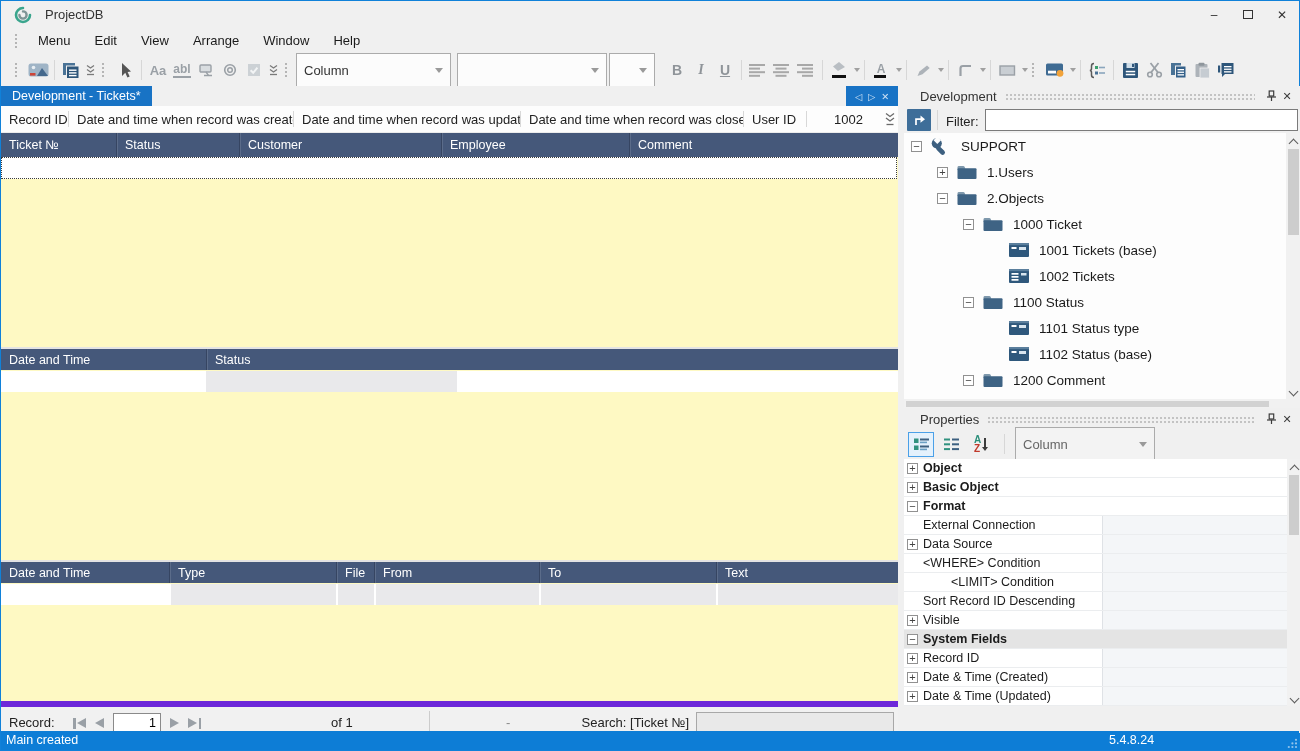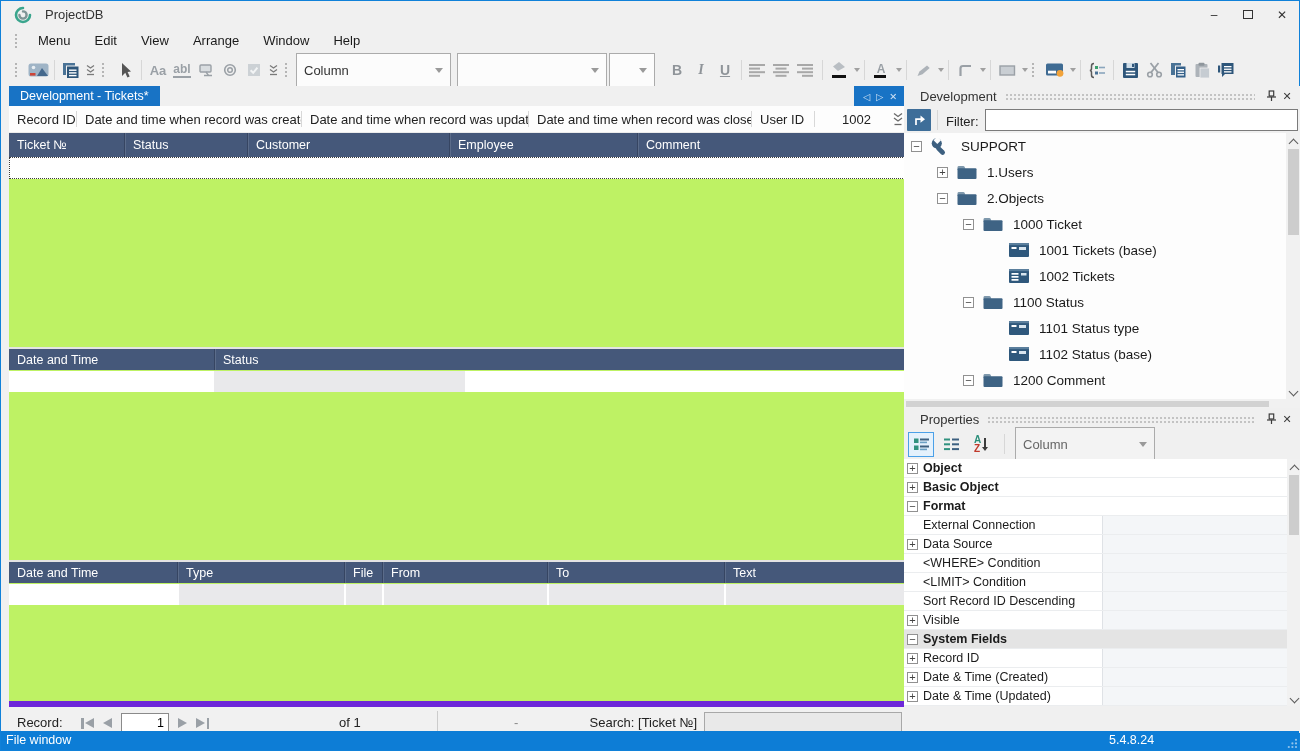--- a/index.html
+++ b/index.html
@@ -30,21 +30,21 @@
   .btxt.u{text-decoration:underline;}
   .dd-arrow{border-left:3.5px solid transparent;border-right:3.5px solid transparent;border-top:4.5px solid #a0a0a0;margin-left:3px;}
   .ddown{height:34px;border:1px solid #ababab;background:#fcfcfc;display:flex;align-items:center;padding:0 7px;font-size:13px;color:#333;}
   .ddown .arrow{margin-left:auto;border-left:4px solid transparent;border-right:4px solid transparent;border-top:5px solid #9a9a9a;}
   .overflow-chev{display:flex;flex-direction:column;align-items:center;margin:0 3px;}
   .colorbar{position:absolute;left:2px;bottom:1px;width:14px;height:3px;background:#111;}
   .icon-stack{position:relative;width:18px;height:17px;display:flex;align-items:flex-start;justify-content:center;}
 
   
   .main{flex:1;position:relative;background:#f0f0f0;}
-  .left-panel{position:absolute;left:8px;top:0;width:897px;height:647px;background:#bef264;overflow:hidden;}
+  .left-panel{position:absolute;left:0;top:0;width:897px;height:647px;background:#fef9c3;overflow:hidden;}
 
   .tabstrip{position:absolute;left:0;top:0;width:100%;height:20px;background:#f0f0f0;}
   .doc-tab{position:absolute;left:0;top:0;height:20px;background:#1873c5;color:#fff;font-size:12.5px;line-height:20px;padding:0 11px;}
   .mdi-nav{position:absolute;right:0;top:0;width:52px;height:20px;background:#1873c5;display:flex;align-items:center;justify-content:center;gap:6px;color:#cfe2f4;font-size:9.5px;}
 
   .record-strip{position:absolute;left:0;top:20px;width:100%;height:27px;background:#fdfdfd;display:flex;align-items:center;border-bottom:1px solid #ececec;}
   .rs-cell{font-size:13px;color:#222;padding-left:8px;white-space:nowrap;overflow:hidden;}
   .rs-cell.right{text-align:right;padding-right:10px;padding-left:0;}
   .vsep{width:1px;height:16px;background:#d8d8d8;}
   .rs-chev{position:absolute;right:3px;top:6px;}
@@ -726,21 +726,21 @@
                 <div class="prop-value"></div>
               </div>
               <div class="prop-row">
                 <div class="prop-left" style="display: flex; align-items: center;">
                   <span class="expander sp"></span>
                   <span class="prop-label">&lt;WHERE&gt; Condition</span>
                 </div>
                 <div class="prop-value"></div>
               </div>
               <div class="prop-row">
-                <div class="prop-left" style="display: flex; align-items: center;">
+                <div class="prop-left" style="display: flex; align-items: center; gap: 28px;">
                   <span class="expander sp"></span>
                   <span class="prop-label">&lt;LIMIT&gt; Condition</span>
                 </div>
                 <div class="prop-value"></div>
               </div>
               <div class="prop-row">
                 <div class="prop-left" style="display: flex; align-items: center;">
                   <span class="expander sp"></span>
                   <span class="prop-label">Sort Record ID Descending</span>
                 </div>
@@ -789,21 +789,21 @@
             <span class="sc-arrow" style="bottom:0;width:14px">
                 <span class="chev down"></span>
               </span>
           </div>
         </div>
       </div>
     </div>
   </div>
 
   <div class="statusbar">
-    <span class="sb-left">File window</span>
+    <span class="sb-left">Main created</span>
     <span class="sb-version">5.4.8.24</span>
     <span class="sb-grip">
       <svg width="11" height="11" viewBox="0 0 11 11" fill="rgba(255,255,255,0.55)">
         <circle cx="9" cy="1.8" r="1.1"></circle>
           <circle cx="9" cy="5.4" r="1.1"></circle>
           <circle cx="9" cy="9" r="1.1"></circle>
         <circle cx="5.4" cy="5.4" r="1.1"></circle>
           <circle cx="5.4" cy="9" r="1.1"></circle>
           <circle cx="1.8" cy="9" r="1.1"></circle>
       </svg>

